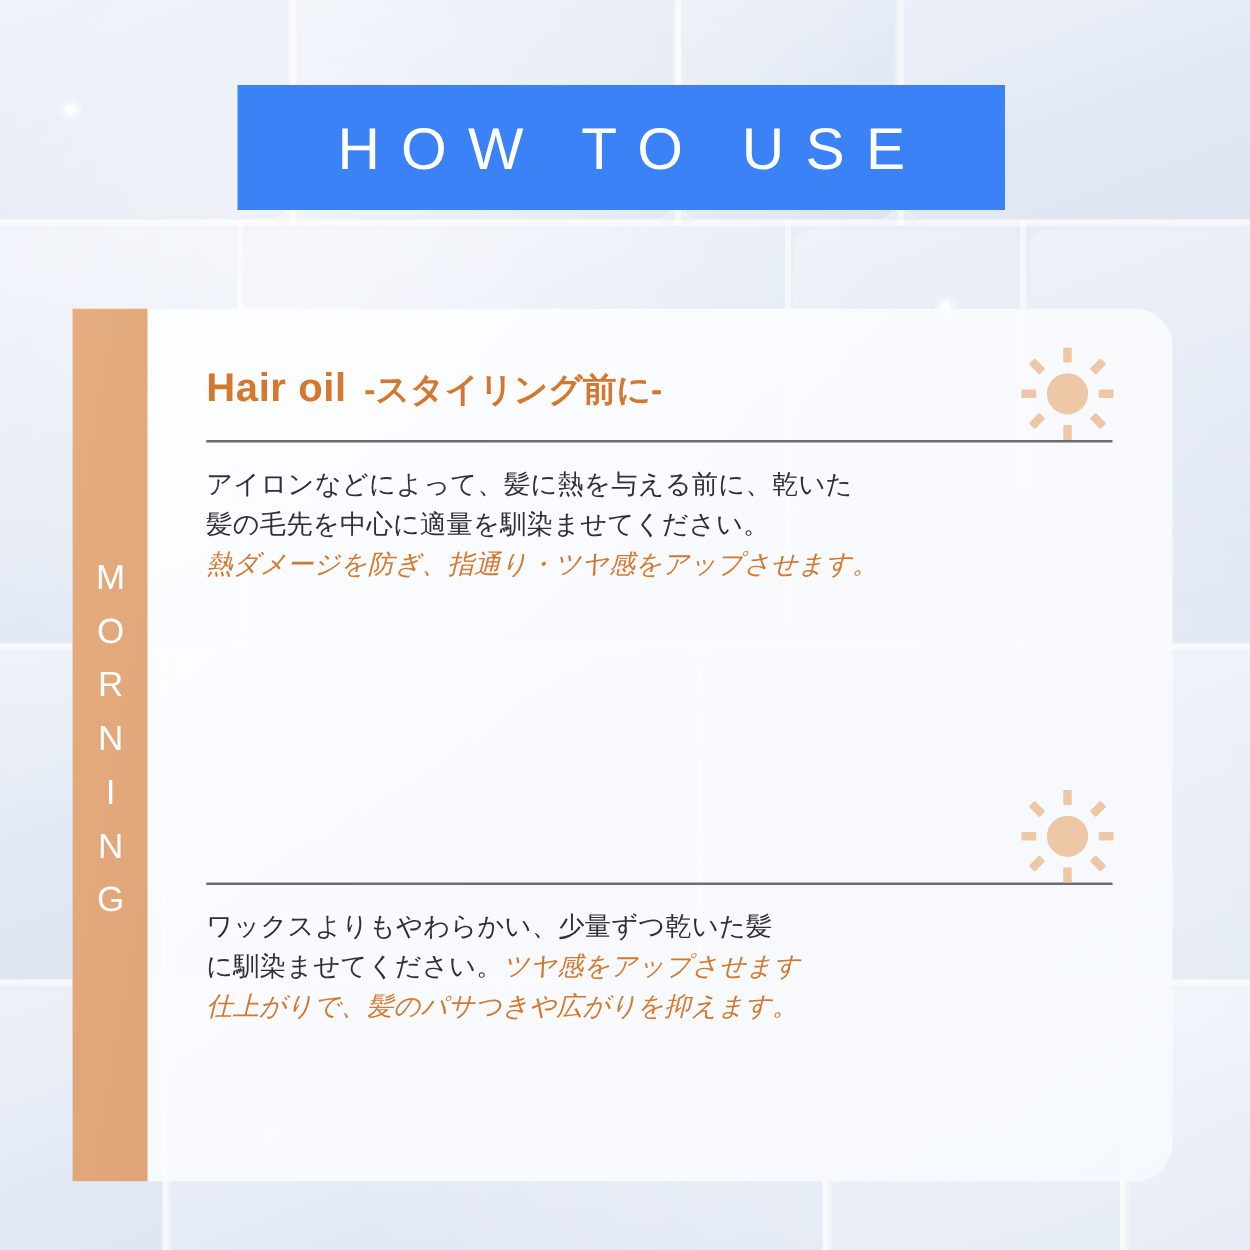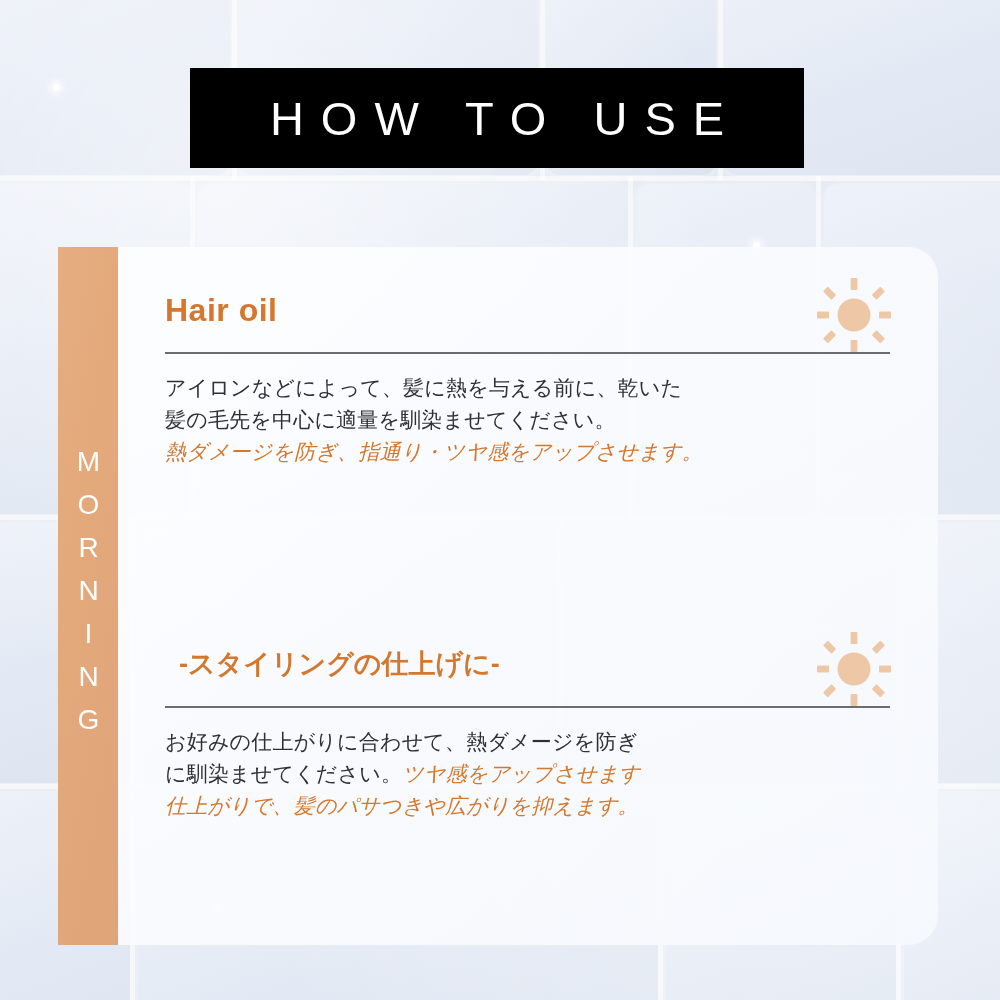--- a/index.html
+++ b/index.html
@@ -48,21 +48,21 @@
       radial-gradient(ellipse at 80% 78%, rgba(255,255,255,0.35) 0%, rgba(255,255,255,0) 50%);
   }
 
   
   #header-banner {
     position: absolute;
     left: 190px;
     top: 68px;
     width: 614px;
     height: 100px;
-    background: #000000;
+    background: #3b82f6;
     display: flex;
     align-items: center;
     justify-content: center;
     z-index: 5;
   }
   #header-banner .title {
     color: #ffffff;
     font-size: 47px;
     font-weight: 300;
     letter-spacing: 17px;
@@ -214,20 +214,21 @@
 
 <div id="content-card"></div>
 
 <div id="morning-bar">
   <span class="vlabel">MORNING</span>
 </div>
 
 <div class="section" id="section-hair-oil">
   <div class="section-head">
     <span class="brand-name">Hair oil</span>
+    <span class="brand-sub">-スタイリング前に-</span>
     <span class="sun-icon">
       <svg viewBox="0 0 74 74" width="74" height="74" aria-hidden="true">
         <circle cx="37" cy="37" r="16.5" fill="#eec8a6"></circle>
         <rect x="33.6" y="0" width="6.8" height="12" rx="1" fill="#eec8a6"></rect>
         <rect x="33.6" y="62" width="6.8" height="12" rx="1" fill="#eec8a6"></rect>
         <rect x="0" y="33.6" width="12" height="6.8" rx="1" fill="#eec8a6"></rect>
         <rect x="62" y="33.6" width="12" height="6.8" rx="1" fill="#eec8a6"></rect>
         <rect x="9.2" y="9.2" width="6.8" height="12" rx="1" fill="#eec8a6" transform="rotate(-45 12.6 15.2)"></rect>
         <rect x="58" y="9.2" width="6.8" height="12" rx="1" fill="#eec8a6" transform="rotate(45 61.4 15.2)"></rect>
         <rect x="9.2" y="52.8" width="6.8" height="12" rx="1" fill="#eec8a6" transform="rotate(45 12.6 58.8)"></rect>
@@ -238,34 +239,33 @@
   <div class="section-divider"></div>
   <div class="section-body">
     <span class="line">アイロンなどによって、髪に熱を与える前に、乾いた</span>
     <span class="line">髪の毛先を中心に適量を馴染ませてください。</span>
     <span class="line hl">熱ダメージを防ぎ、指通り・ツヤ感をアップさせます。</span>
   </div>
 </div>
 
 <div class="section" id="section-hair-milk">
   <div class="section-head">
-    <span class="brand-sub">-スタイリングの仕上げに-</span>
     <span class="sun-icon">
       <svg viewBox="0 0 74 74" width="74" height="74" aria-hidden="true">
         <circle cx="37" cy="37" r="16.5" fill="#eec8a6"></circle>
         <rect x="33.6" y="0" width="6.8" height="12" rx="1" fill="#eec8a6"></rect>
         <rect x="33.6" y="62" width="6.8" height="12" rx="1" fill="#eec8a6"></rect>
         <rect x="0" y="33.6" width="12" height="6.8" rx="1" fill="#eec8a6"></rect>
         <rect x="62" y="33.6" width="12" height="6.8" rx="1" fill="#eec8a6"></rect>
         <rect x="9.2" y="9.2" width="6.8" height="12" rx="1" fill="#eec8a6" transform="rotate(-45 12.6 15.2)"></rect>
         <rect x="58" y="9.2" width="6.8" height="12" rx="1" fill="#eec8a6" transform="rotate(45 61.4 15.2)"></rect>
         <rect x="9.2" y="52.8" width="6.8" height="12" rx="1" fill="#eec8a6" transform="rotate(45 12.6 58.8)"></rect>
         <rect x="58" y="52.8" width="6.8" height="12" rx="1" fill="#eec8a6" transform="rotate(-45 61.4 58.8)"></rect>
       </svg>
     </span>
   </div>
   <div class="section-divider"></div>
   <div class="section-body">
-    <span class="line">お好みの仕上がりに合わせて、熱ダメージを防ぎ</span>
+    <span class="line">ワックスよりもやわらかい、少量ずつ乾いた髪</span>
     <span class="line"><span>に馴染ませてください。</span><span class="hl">ツヤ感をアップさせます</span></span>
     <span class="line hl">仕上がりで、髪のパサつきや広がりを抑えます。</span>
   </div>
 </div>
 
 </body></html>

